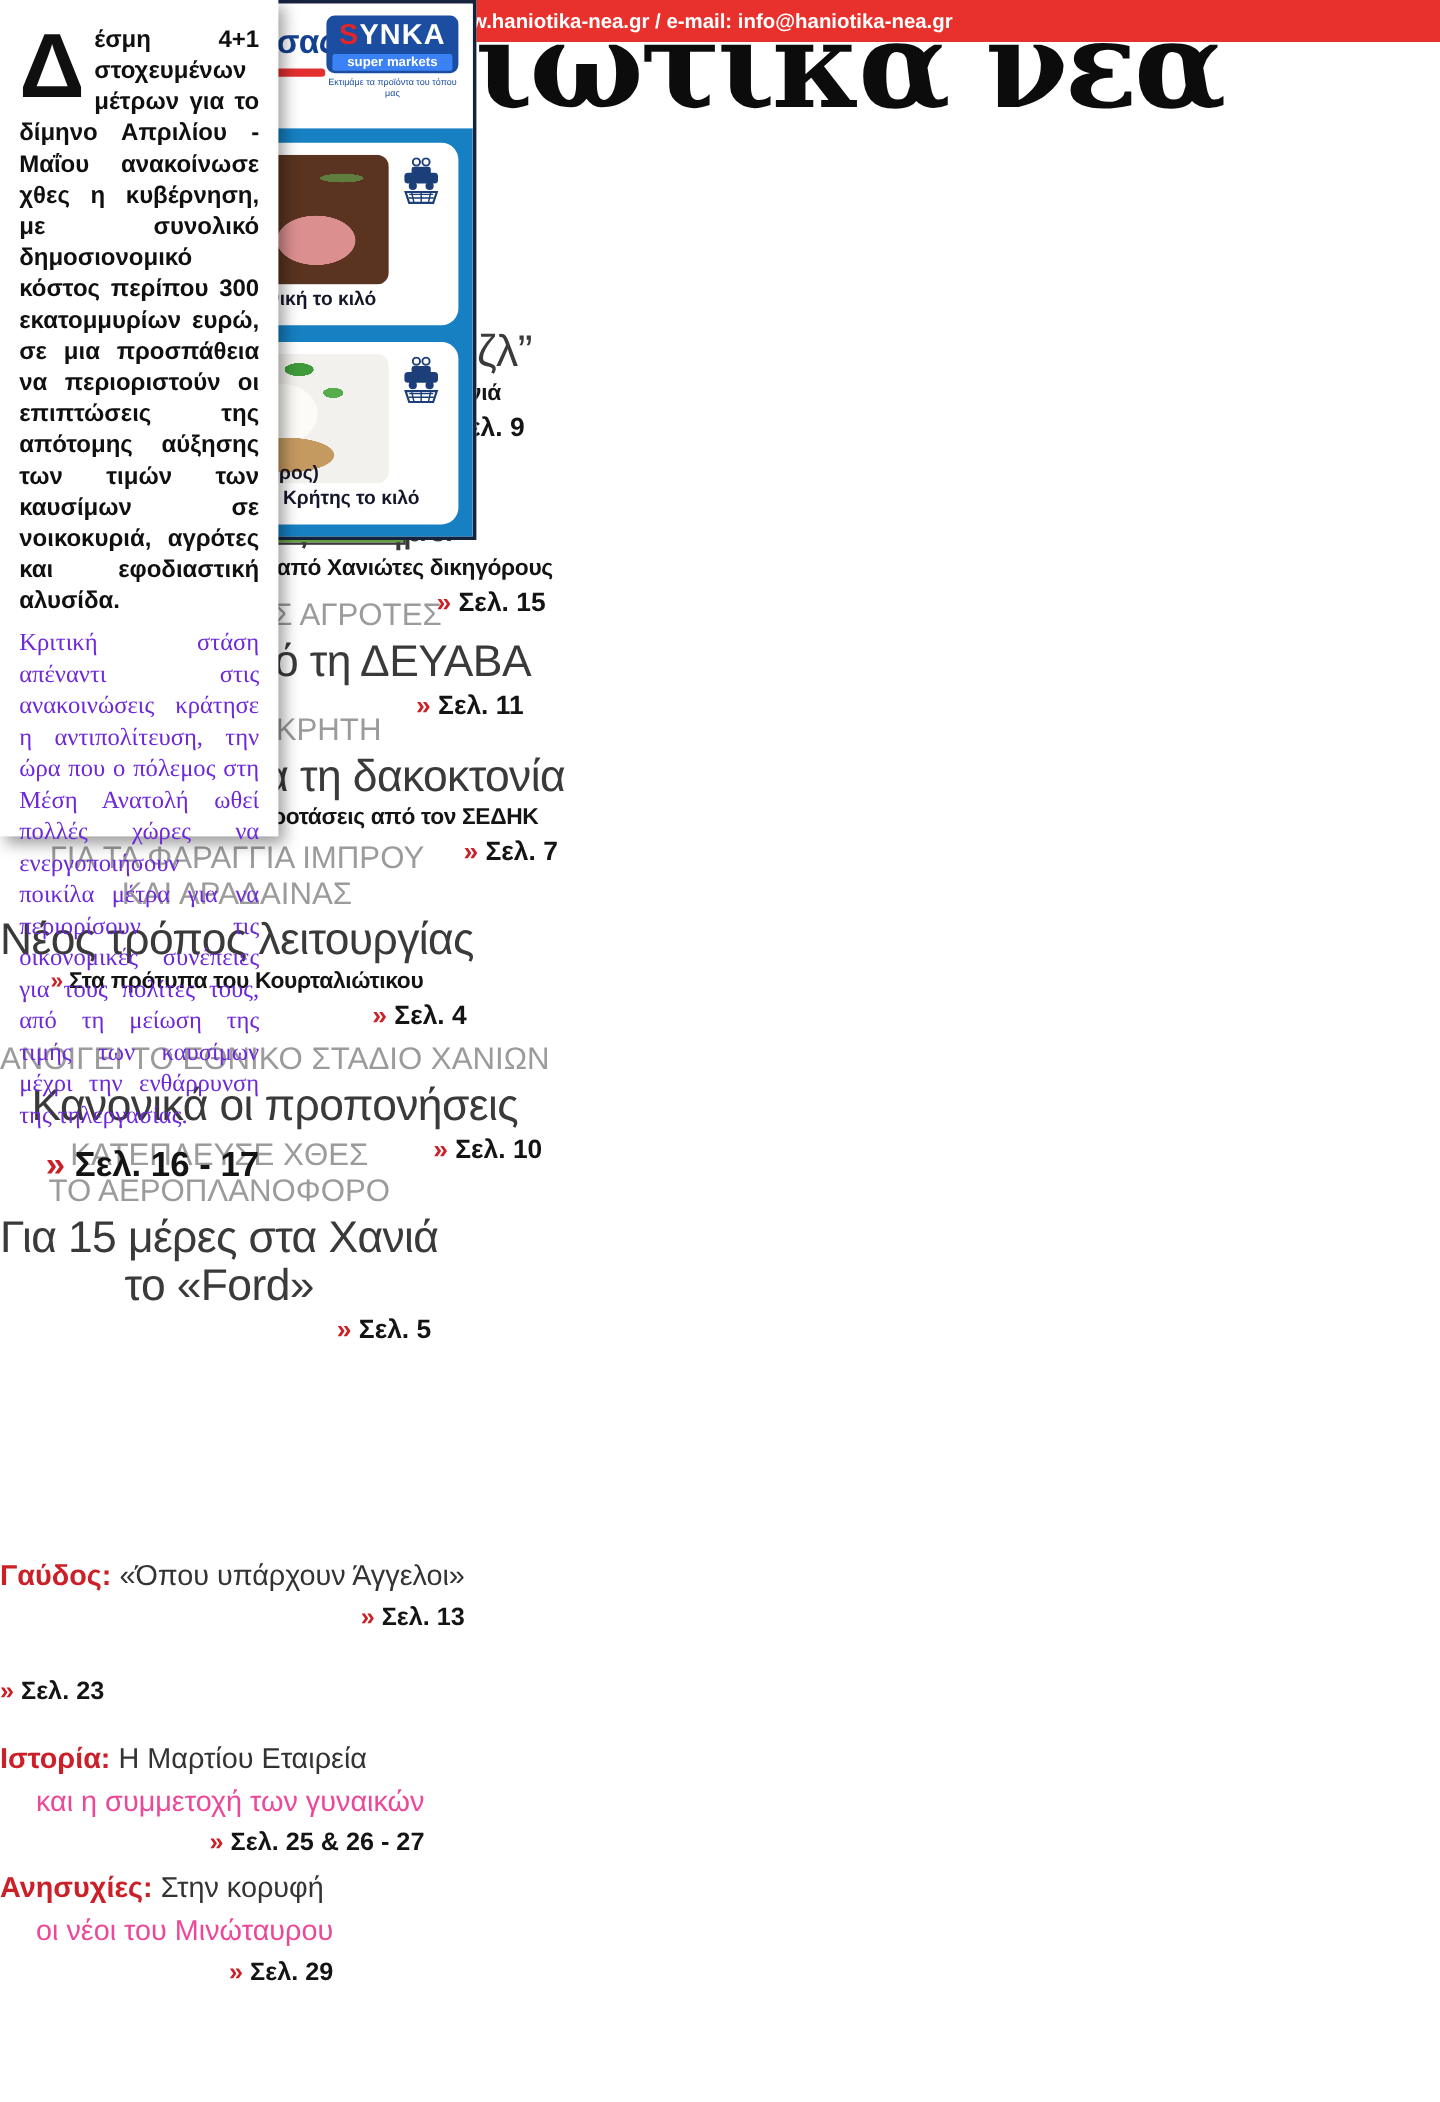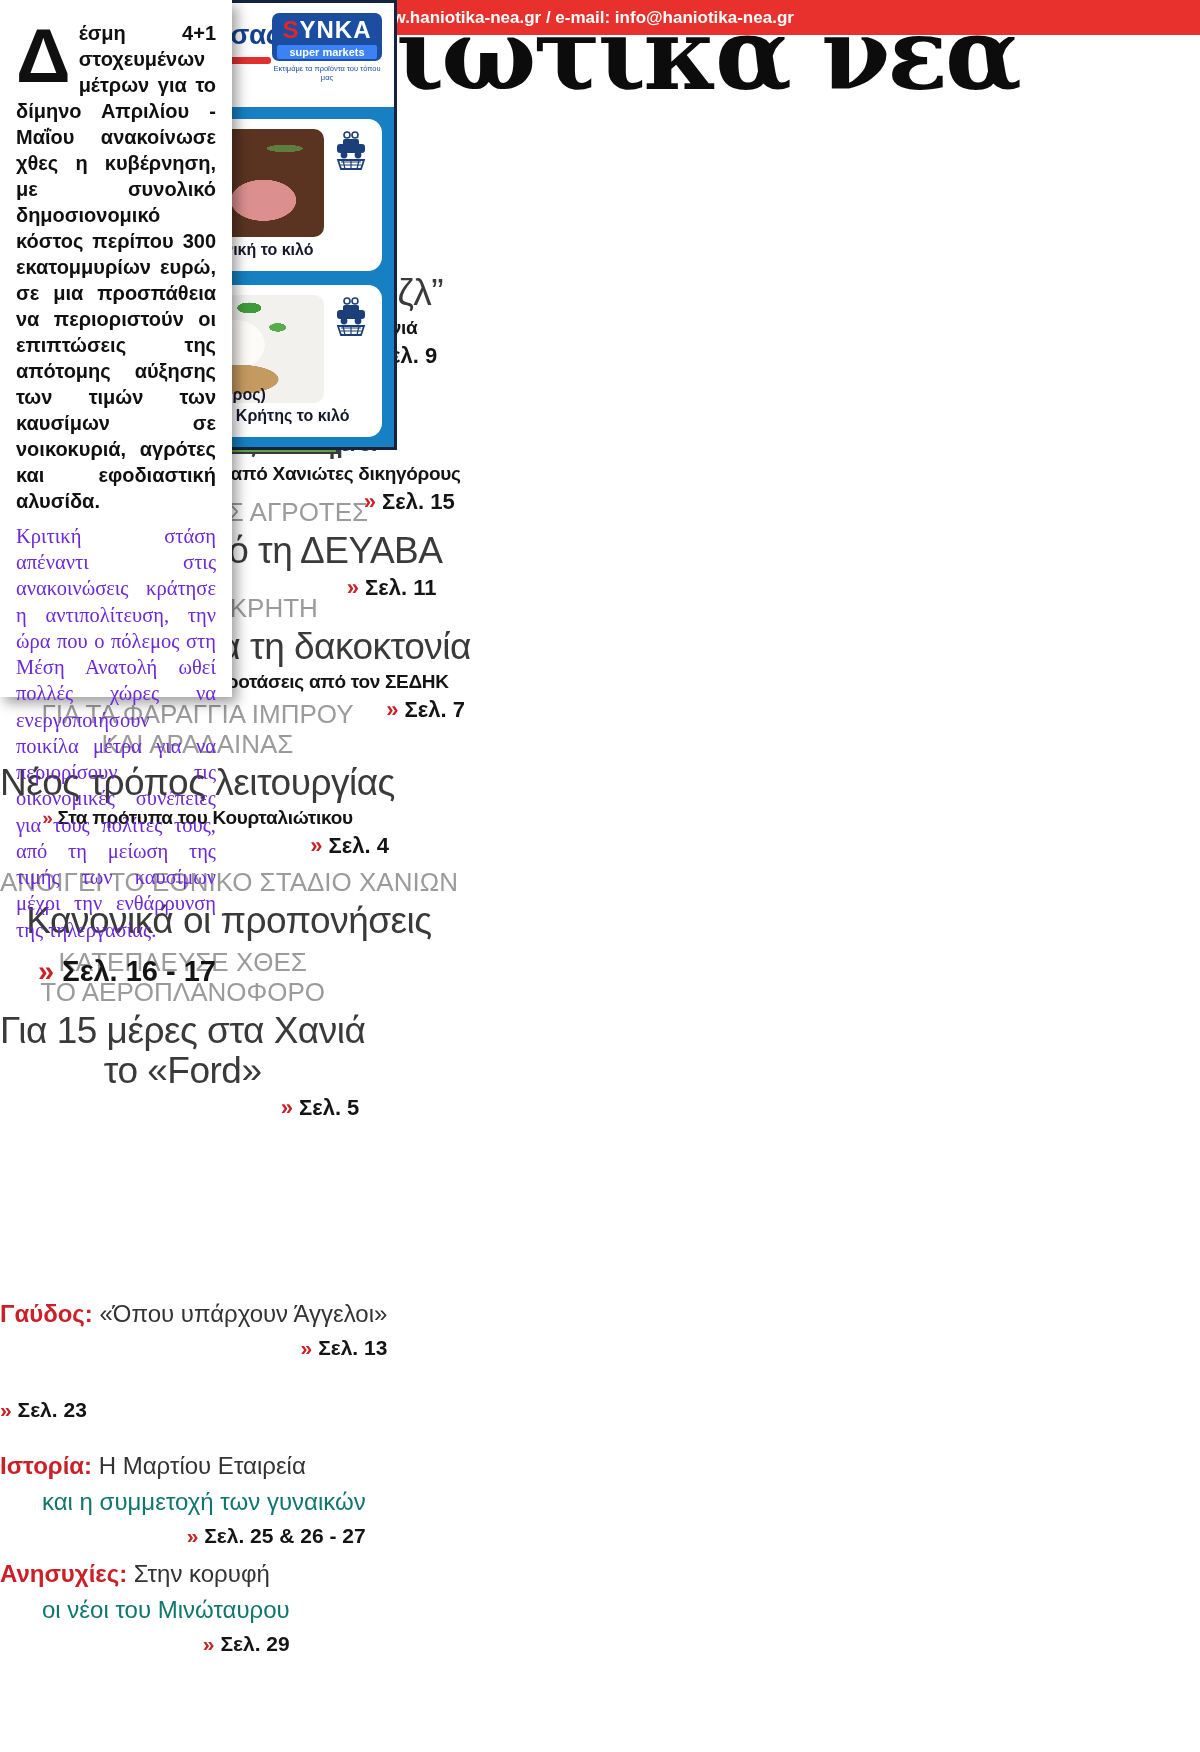--- a/index.html
+++ b/index.html
@@ -71,21 +71,21 @@
   .teaser .p{font-size:22px;font-weight:700;color:#141414;text-align:right;padding-right:6px;margin-top:4px}
 
   
   .carrier-photo{left:806;top:1078;width:386;height:176;overflow:hidden;
     background:linear-gradient(180deg,#c6cdd3 0 34%,#a2aeb8 35% 62%,#8e9ba7 100%)}
 
   
   .bteaser{left:15;width:380}
   .bteaser .l1{font-size:24px;color:#333}
   .bteaser .l1 .lab{color:#cc2028;font-weight:700}
-  .bteaser .l2{font-size:24px;color:#0f766e;padding-left:42px;margin-top:8px}
+  .bteaser .l2{font-size:24px;color:#ec4899;padding-left:30px;margin-top:8px}
   .bteaser .p{font-size:21px;font-weight:700;color:#141414;text-align:right;padding-right:0;margin-top:8px}
   .notice{left:28;top:1652;width:364px;height:92px;background:#e62b2e;border-radius:3px;color:#fff;
     display:flex;align-items:center;justify-content:center;text-align:center;
     font-weight:700;font-size:21px;line-height:1.32;padding:0 10px;box-sizing:border-box}
 
   
   .museum-ad{left:406;top:1288;width:338px;height:454px;border:2px solid #3a3a3a;box-sizing:border-box;overflow:hidden}
   .mu-art{position:absolute;left:0;top:0;width:100%;height:362px;
     background:linear-gradient(105deg,#2f8a72 0%,#4f9c85 42%,#b9af94 72%,#c9bda2 100%)}
   .mu-t1{left:0;top:16;width:100%;text-align:center;color:#fff;font-weight:700;font-size:27px;
@@ -256,20 +256,21 @@
   <div class="k prel">ΓΙΑ ΤΑ ΦΑΡΑΓΓΙΑ ΙΜΠΡΟΥ
 ΚΑΙ ΑΡΑΔΑΙΝΑΣ</div>
   <div class="h prel">Νέος τρόπος λειτουργίας</div>
   <div class="s"><span class="chev">»</span> <span>Στα πρότυπα του Κουρταλιώτικου</span></div>
   <div class="p"><span class="chev">»</span> <span>Σελ. 4</span></div>
 </div>
 
 <div class="abs teaser" style="top:868px">
   <div class="k prel">ΑΝΟΙΓΕΙ ΤΟ ΕΘΝΙΚΟ ΣΤΑΔΙΟ ΧΑΝΙΩΝ</div>
   <div class="h prel">Κανονικά οι προπονήσεις</div>
+  <div class="p"><span class="chev">»</span> <span>Σελ. 10</span></div>
 </div>
 
 <div class="abs teaser" style="top:948px">
   <div class="k prel">ΚΑΤΕΠΛΕΥΣΕ ΧΘΕΣ
 ΤΟ ΑΕΡΟΠΛΑΝΟΦΟΡΟ</div>
   <div class="h prel">Για 15 μέρες στα Χανιά
 το «Ford»</div>
   <div class="p"><span class="chev">»</span> <span>Σελ. 5</span></div>
 </div>
 

